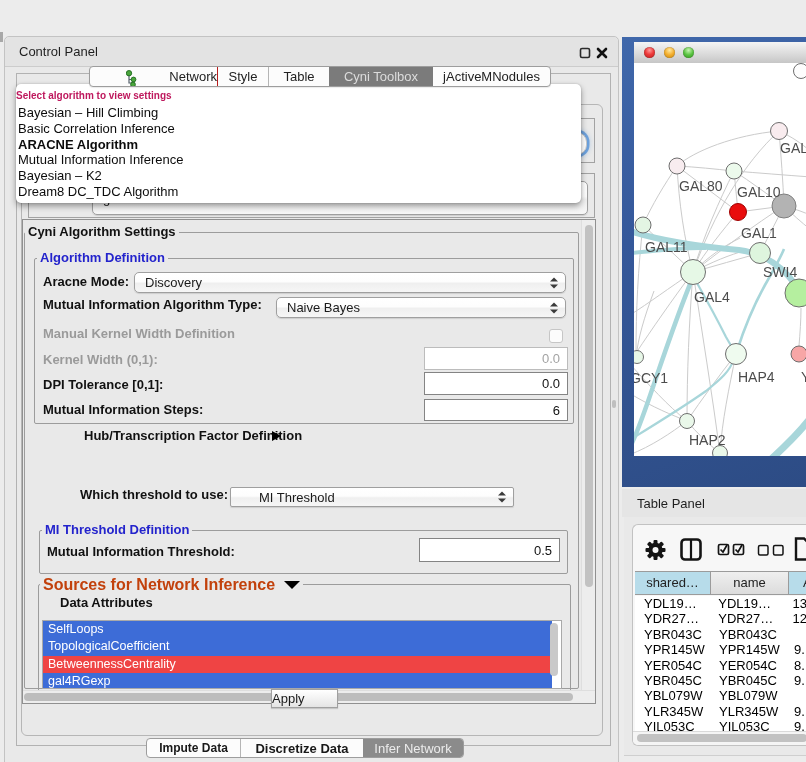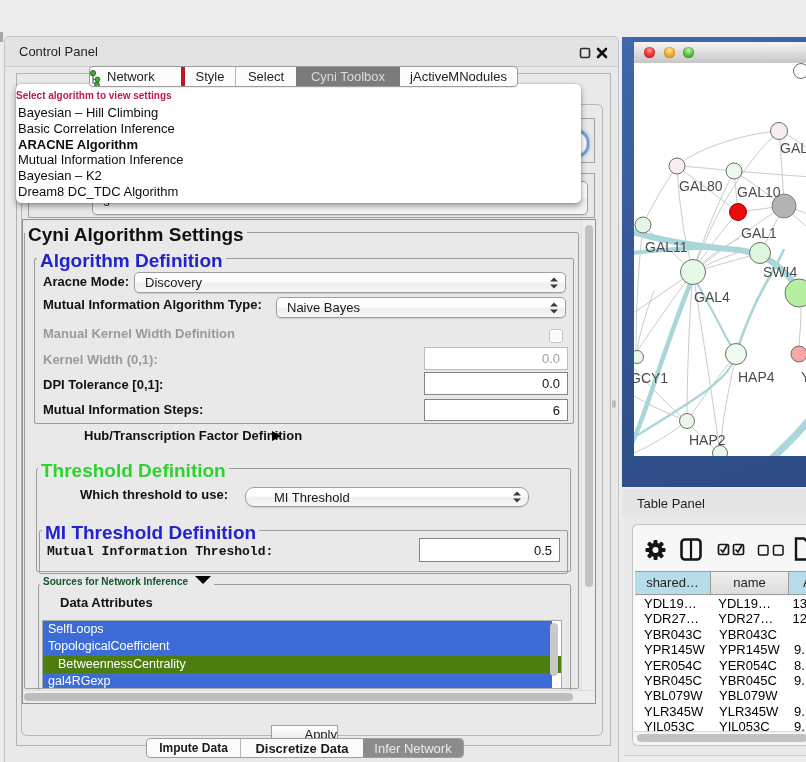--- a/index.html
+++ b/index.html
@@ -19,21 +19,21 @@
      border-left:4px solid transparent;border-right:4px solid transparent;
      border-bottom:4.5px solid #3a3a3a;}
   .steppers:after{content:"";position:absolute;left:0;bottom:0;width:0;height:0;
      border-left:4px solid transparent;border-right:4px solid transparent;
      border-top:4.5px solid #3a3a3a;}
   .field{position:absolute;background:#fff;border:1px solid #848484;}
   .field .fv{position:absolute;right:7px;top:0;bottom:0;display:flex;align-items:center;
      font-size:13px;color:#111;}
   .group{position:absolute;border:1px solid #9c9c9c;border-radius:2px;}
   .gtitle{position:absolute;top:-9px;left:6px;background:#e9e9e9;padding:0 3px;
-     font-size:19px;font-weight:bold;white-space:nowrap;}
+     font-size:13px;font-weight:bold;white-space:nowrap;}
 </style>
 </head>
 <body>
 <div id="stage">
 
   <div class="abs" style="left:0;top:0;width:3px;height:10px;background:#a8a8a8;"></div>
 
   <div class="abs" id="cpanel" style="left:4px;top:4px;width:613px;height:731px;background:#e9e9e9;
        border:1px solid #c3c3c3;border-radius:5px;">
 
@@ -55,34 +55,34 @@
          border:1px solid #c9c9c9;box-shadow:0 0 0 2.5px rgba(86,148,216,0.8),0 0 5px 2px rgba(86,148,216,0.45);"></div>
 
     <div class="abs" style="left:23px;top:136px;width:565px;height:43px;border:1px solid #a2a2a2;"></div>
     <div class="abs combo" style="left:87px;top:144px;width:494px;height:32px;">
       <span class="ct">galFiltered.sif default node</span>
     </div>
 
     <div class="abs" id="toptabs" style="left:84px;top:29px;height:19px;z-index:50;display:flex;
          border:1px solid #9d9d9d;border-radius:4px;background:#fcfcfc;overflow:hidden;
          box-shadow:0 1px 1px rgba(0,0,0,0.08);">
-      <div style="width:91px;display:flex;align-items:center;justify-content:flex-start;border-right:4px solid #b91c1c;">
+      <div style="width:91px;display:flex;align-items:center;justify-content:space-between;border-right:1px solid #b91c1c;padding-left:36px;">
         <svg width="12" height="16" viewBox="0 0 12 16" style="margin-right:5px;margin-top:3px;">
           <path d="M3 4 L3 13 L7.5 13 M3 9.5 L6.5 9.5" stroke="#55606b" stroke-width="1.2" fill="none"></path>
           <circle cx="3" cy="3.2" r="2.7" fill="#4aa53c" stroke="#1f6b1f" stroke-width="0.9"></circle>
           <circle cx="7.5" cy="9.5" r="2.4" fill="#4aa53c" stroke="#1f6b1f" stroke-width="0.9"></circle>
           <circle cx="7" cy="14.5" r="2.4" fill="#4aa53c" stroke="#1f6b1f" stroke-width="0.9"></circle>
         </svg>
         <span style="font-size:13px;color:#222;">Network</span>
       </div>
       <div style="width:50px;display:flex;align-items:center;justify-content:center;border-right:1px solid #b5b5b5;">
         <span style="font-size:13px;color:#222;">Style</span>
       </div>
       <div style="width:60px;display:flex;align-items:center;justify-content:center;">
-        <span style="font-size:13px;color:#222;">Select</span>
+        <span style="font-size:13px;color:#222;">Table</span>
       </div>
       <div style="width:104px;display:flex;align-items:center;justify-content:center;background:#7b7b7b;">
         <span style="font-size:13px;color:#dcdcdc;">Cyni Toolbox</span>
       </div>
       <div style="width:117px;display:flex;align-items:center;justify-content:center;">
         <span style="font-size:13px;color:#222;">jActiveMNodules</span>
       </div>
     </div>
 
     <div class="abs" id="scrollpane" style="left:17px;top:182px;width:572px;height:483px;border:1px solid #909090;background:#e9e9e9;overflow:hidden;">
@@ -116,59 +116,56 @@
         <div class="field" style="left:401px;top:152px;width:142px;height:21px;">
           <span class="fv">0.0</span>
         </div>
         <div class="lbl abs" style="left:20px;top:182px;">Mutual Information Steps:</div>
         <div class="field" style="left:401px;top:179px;width:142px;height:20px;">
           <span class="fv">6</span>
         </div>
         <div class="lbl abs" style="left:17px;top:208px;padding-left:44px;">Hub/Transcription Factor Definition</div>
         <div class="abs" style="left:249px;top:211px;width:0;height:0;border-top:5.5px solid transparent;border-bottom:5.5px solid transparent;border-left:9px solid #000;"></div>
 
-        <div class="group" style="left:13px;top:248px;width:533px;height:102px;">
-          <span class="gtitle" style="color:#2fd32f;left:1px;">Threshold Definition</span>
-        </div>
         <div class="lbl abs" style="left:57px;top:267px;">Which threshold to use:</div>
-        <div class="combo" style="left:222px;top:267px;width:282px;height:18px;border-radius:9px;">
+        <div class="combo" style="left:207px;top:267px;width:282px;height:18px;border-radius:2px;">
           <span class="ct" style="left:28px;">MI Threshold</span>
             <span class="steppers"></span>
         </div>
         <div class="group" style="left:16px;top:310px;width:527px;height:42px;">
           <span class="gtitle" style="color:#2323cc;left:2px;">MI Threshold Definition</span>
         </div>
-        <div class="lbl abs" style="left:24px;top:324px;font-family:Liberation Mono, monospace;">Mutual Information Threshold:</div>
+        <div class="lbl abs" style="left:24px;top:324px;">Mutual Information Threshold:</div>
         <div class="field" style="left:396px;top:318px;width:139px;height:22px;">
           <span class="fv">0.5</span>
         </div>
 
         <div class="group" style="left:15px;top:364px;width:531px;height:110px;">
-          <span class="gtitle" style="color:#14532d;left:1px;font-size:10px;">Sources for Network Inference <span style="display:inline-block;width:0;height:0;border-left:8.5px solid transparent;border-right:8.5px solid transparent;border-top:8px solid #000;margin-left:4px;vertical-align:1px;"></span></span>
+          <span class="gtitle" style="color:#c2410c;left:1px;font-size:16px;">Sources for Network Inference <span style="display:inline-block;width:0;height:0;border-left:8.5px solid transparent;border-right:8.5px solid transparent;border-top:8px solid #000;margin-left:4px;vertical-align:1px;"></span></span>
         </div>
         <div class="lbl abs" style="left:13px;top:375px;padding-left:24px;">Data Attributes</div>
         <div class="abs" style="left:19px;top:400px;width:518px;height:67px;background:#fff;border:1px solid #a9a9a9;overflow:hidden;">
           <div style="height:17.4px;background:#3d6cd7;color:#fff;font-size:12.5px;padding-left:5px;line-height:17.4px;width:504px;">SelfLoops</div>
           <div style="height:17.4px;background:#3d6cd7;color:#fff;font-size:12.5px;padding-left:5px;line-height:17.4px;width:504px;">TopologicalCoefficient</div>
-          <div style="height:17.4px;background:#4d7c0f;color:#fff;font-size:12.5px;padding-left:15px;line-height:17.4px;width:504px;">BetweennessCentrality</div>
+          <div style="height:17.4px;background:#ef4444;color:#fff;font-size:12.5px;padding-left:5px;line-height:17.4px;width:504px;">BetweennessCentrality</div>
           <div style="height:17.4px;background:#3d6cd7;color:#fff;font-size:12.5px;padding-left:5px;line-height:17.4px;width:504px;">gal4RGexp</div>
           <div class="abs" style="left:507px;top:1.5px;width:7.5px;height:53px;border-radius:4px;background:#c9c9c9;"></div>
         </div>
       </div>
 
       <div class="abs" style="right:0;top:0;width:13px;height:100%;background:#ededed;border-left:1px solid #dedede;"></div>
       <div class="abs" style="left:562px;top:5px;width:8px;height:362px;border-radius:4px;background:#c2c2c2;"></div>
 
       <div class="abs" style="left:0;bottom:0;width:100%;height:12px;background:#ededed;border-top:1px solid #dedede;"></div>
       <div class="abs" style="left:1px;bottom:2px;width:549px;height:8px;border-radius:4px;background:#bdbdbd;"></div>
     </div>
 
-    <div class="abs" style="left:266px;top:688px;width:65px;height:17px;border:1px solid #a0a0a0;border-radius:0;
+    <div class="abs" style="left:266px;top:652px;width:65px;height:17px;border:1px solid #a0a0a0;border-radius:0;
          background:linear-gradient(#ffffff,#f2f2f2 50%,#e4e4e4);box-shadow:0 1px 1px rgba(0,0,0,0.15);
-         display:flex;align-items:center;justify-content:flex-end;">
+         display:flex;align-items:center;justify-content:flex-start;">
       <span style="font-size:13px;color:#1a1a1a;">Apply</span>
     </div>
 
     <div class="abs" id="bottabs" style="left:141px;top:701px;height:18px;z-index:30;display:flex;
          border:1px solid #9d9d9d;border-radius:4px;background:#fcfcfc;overflow:hidden;">
       <div style="width:93px;display:flex;align-items:center;justify-content:center;border-right:1px solid #b5b5b5;">
         <span style="font-size:12px;font-weight:bold;color:#191919;">Impute Data</span>
       </div>
       <div style="width:122px;display:flex;align-items:center;justify-content:center;">
         <span style="font-size:13px;font-weight:bold;color:#191919;">Discretize Data</span>

